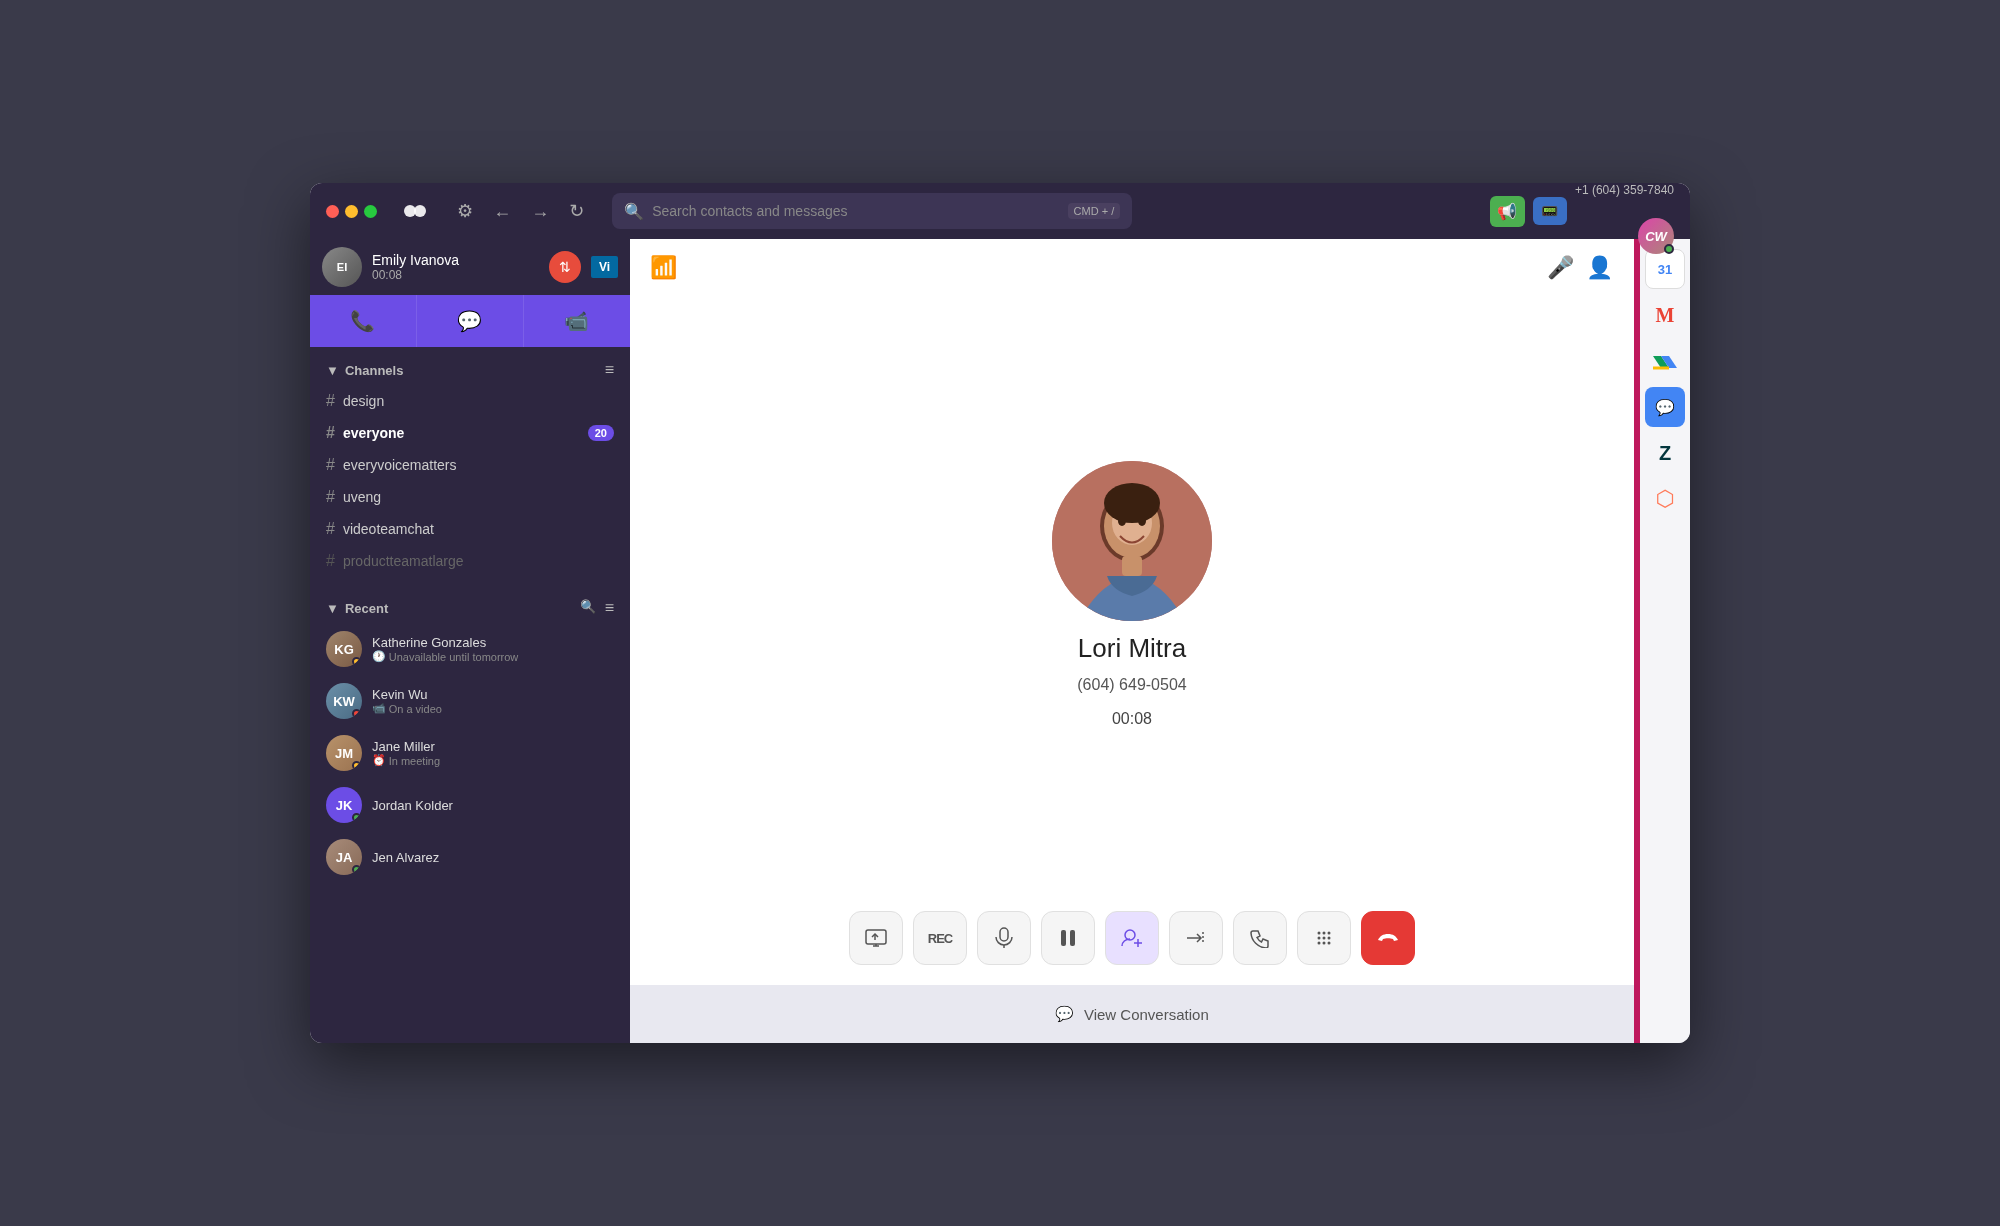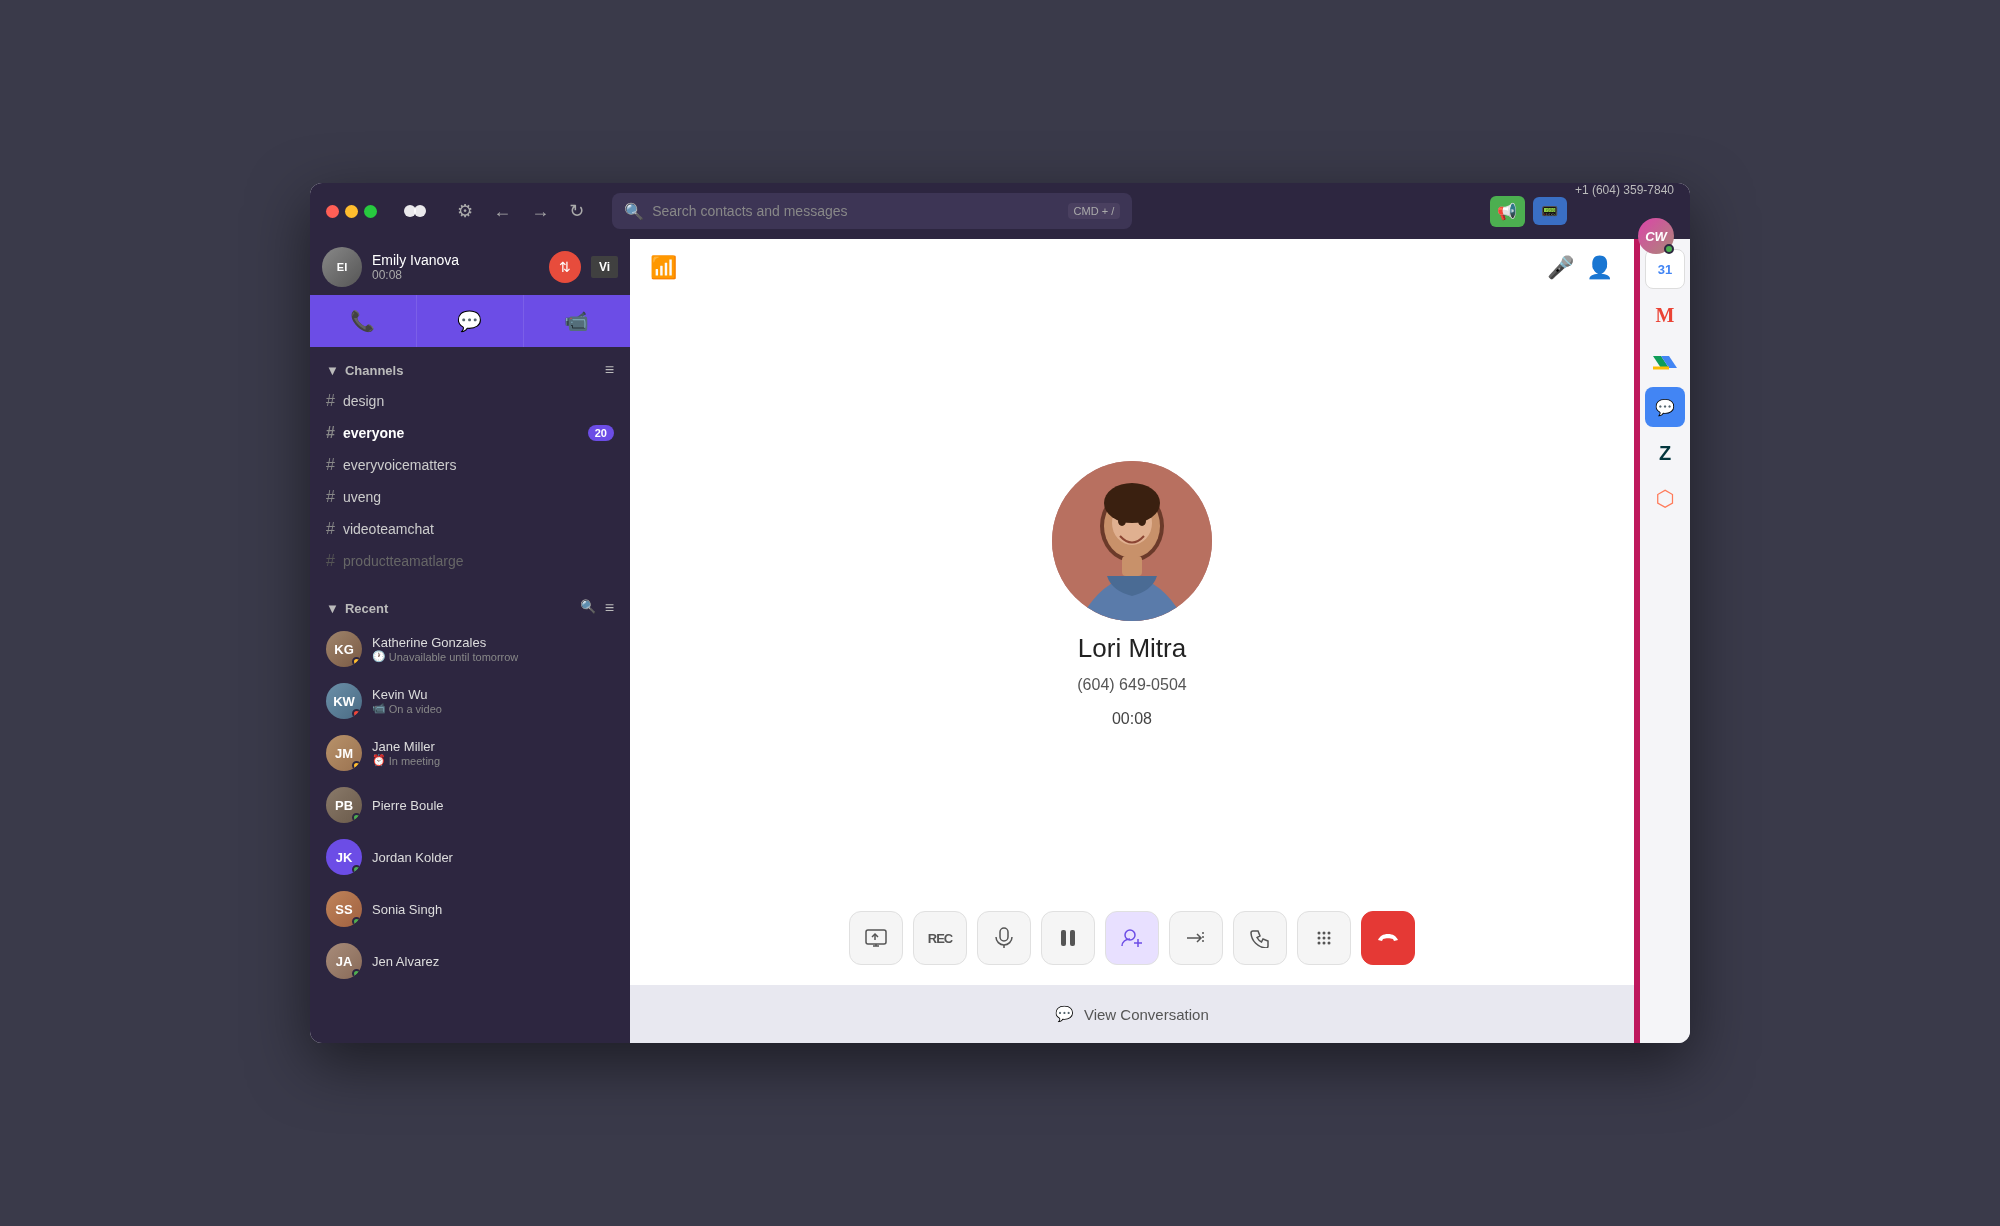--- a/index.html
+++ b/index.html
@@ -179,21 +179,21 @@
       border-radius: 50%;
       width: 32px;
       height: 32px;
       display: flex;
       align-items: center;
       justify-content: center;
       color: white;
       font-size: 14px;
     }
     .vi-badge {
-      background: #404040;
+      background: #0369a1;
       color: white;
       font-size: 12px;
       font-weight: 700;
       padding: 4px 8px;
       border-radius: 2px;
     }
     .call-actions {
       display: flex;
       background: #6c4de6;
       padding: 0;
@@ -546,49 +546,31 @@
           </div>
           <div class="recent-info">
             <div class="recent-name">Jane Miller</div>
             <div class="recent-status">
               <span>⏰</span>
               <span>In meeting</span>
             </div>
           </div>
         </div>
 
-        <div class="recent-item">
-          <div class="recent-avatar av-pierre">
-            <span class="avatar-initials">PB</span>
-            <div class="recent-avatar-status status-green"></div>
-          </div>
-          <div class="recent-info">
-            <div class="recent-name">Pierre Boule</div>
-          </div>
-        </div>
 
         <div class="recent-item">
           <div class="recent-avatar av-jordan">
             <span class="avatar-initials">JK</span>
             <div class="recent-avatar-status status-green"></div>
           </div>
           <div class="recent-info">
             <div class="recent-name">Jordan Kolder</div>
           </div>
         </div>
 
-        <div class="recent-item">
-          <div class="recent-avatar av-sonia">
-            <span class="avatar-initials">SS</span>
-            <div class="recent-avatar-status status-green"></div>
-          </div>
-          <div class="recent-info">
-            <div class="recent-name">Sonia Singh</div>
-          </div>
-        </div>
 
         <div class="recent-item">
           <div class="recent-avatar av-jen">
             <span class="avatar-initials">JA</span>
             <div class="recent-avatar-status status-green"></div>
           </div>
           <div class="recent-info">
             <div class="recent-name">Jen Alvarez</div>
           </div>
         </div>

